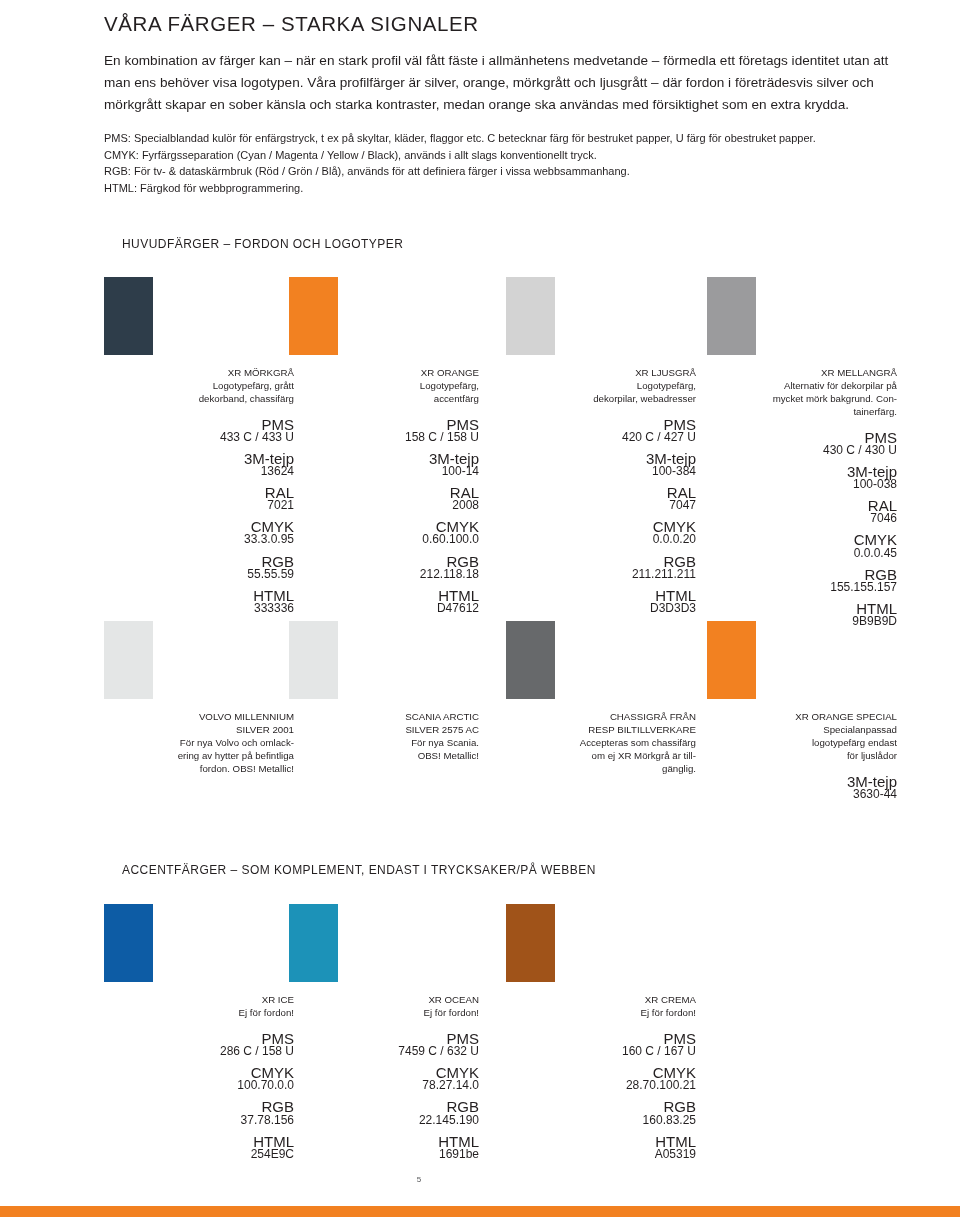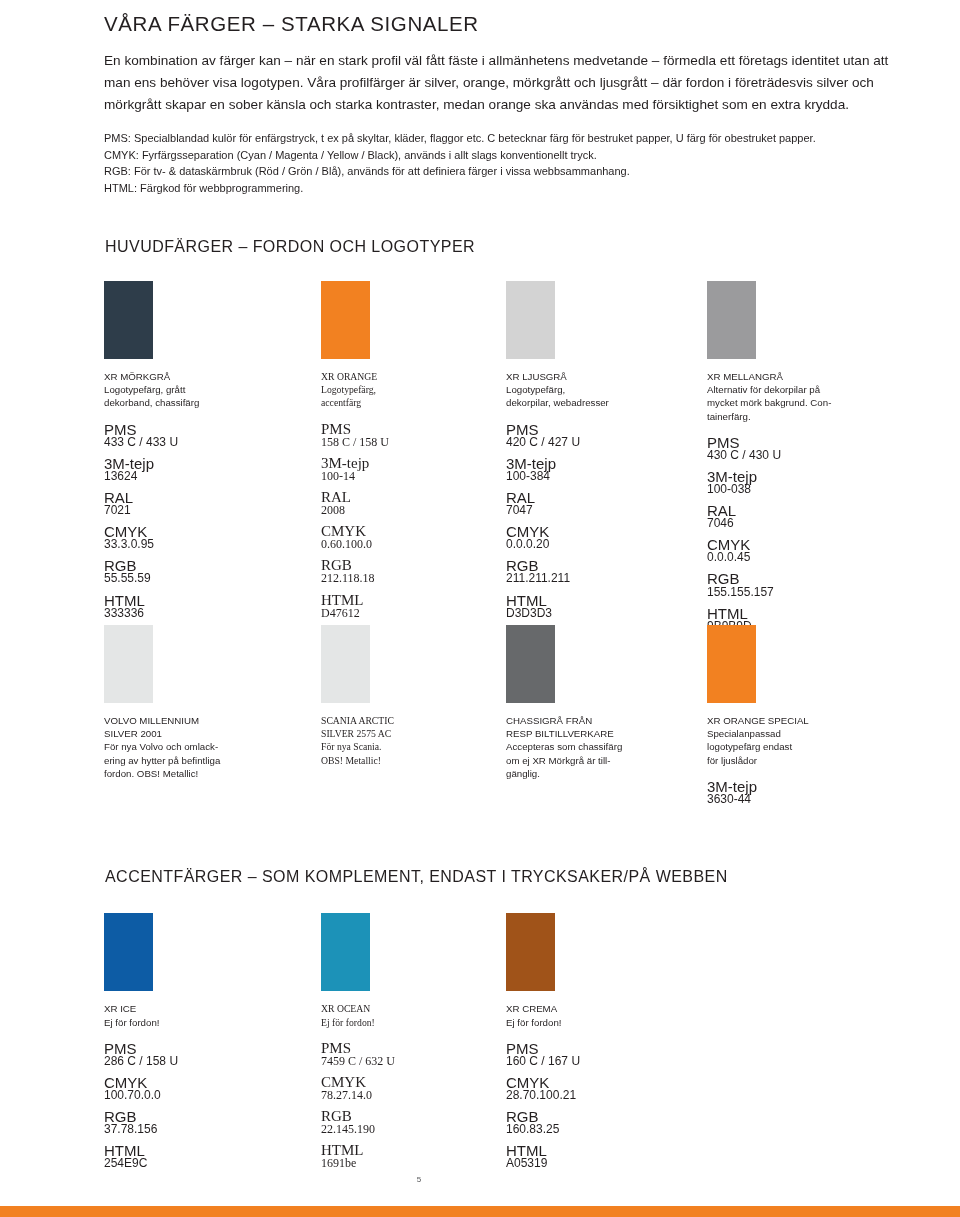--- a/index.html
+++ b/index.html
@@ -36,25 +36,25 @@
   h1.doc-title {
     font-size: 20.5px;
     font-weight: 400;
     letter-spacing: 0.6px;
     color: #231f20;
     margin: 12px 0 13px 0;
     line-height: 1.2;
   }
 
   h2.section-title {
-    font-size: 16px;
+    font-size: 12px;
     font-weight: 400;
     letter-spacing: 0.45px;
     color: #231f20;
-    margin: 1px;
+    margin: 18px;
     line-height: 1.2;
   }
 
   
   .intro {
     font-size: 13.6px;
     line-height: 22.3px;
     color: #231f20;
     width: 798px;
     margin: 0 0 14px 0;
@@ -75,23 +75,24 @@
 
   
   .grid {
     position: relative;
     width: 800px;
   }
   .col {
     position: absolute;
     top: 0;
     width: 190px;
+    text-align: right;
   }
   .col-0 { left: 0px; }
-  .col-1 { left: 217px; font-family: Liberation Serif, serif; }
+  .col-1 { left: 185px; }
   .col-2 { left: 402px; }
   .col-3 { left: 603px; }
 
   .swatch {
     width: 49px;
     height: 78px;
     display: block;
   }
 
   .sw-label {

